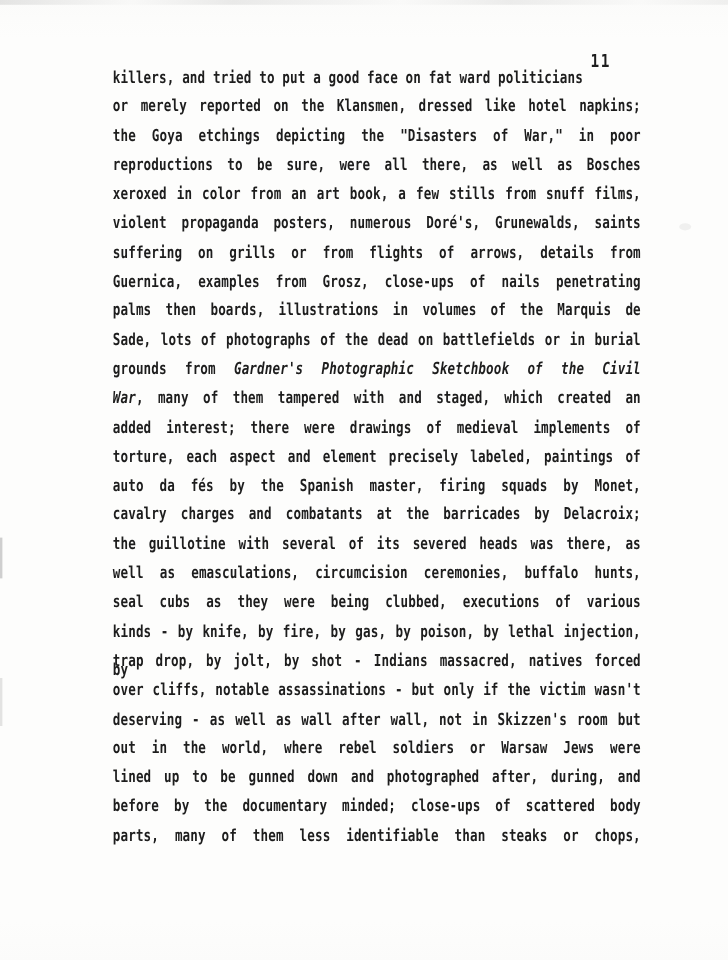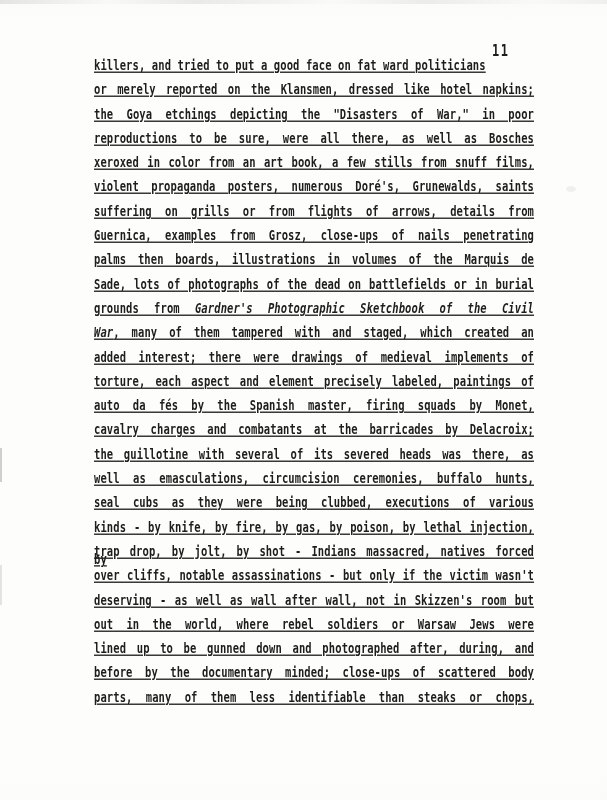--- a/index.html
+++ b/index.html
@@ -55,21 +55,20 @@
     font-weight: 700;
     letter-spacing: 1.5px;
     transform: scaleY(1.25);
     transform-origin: center;
   }
   .text-block {
     position: absolute;
     left: 94px;
     top: 53px;
     width: 440px;
-    text-decoration: underline;
   }
   .line {
     font-size: 10.5px;
     font-weight: 700;
     line-height: 24.3px;
     height: 24.3px;
     letter-spacing: 0.1px;
     text-align: justify;
     text-align-last: justify;
     transform: scaleY(1.32);

